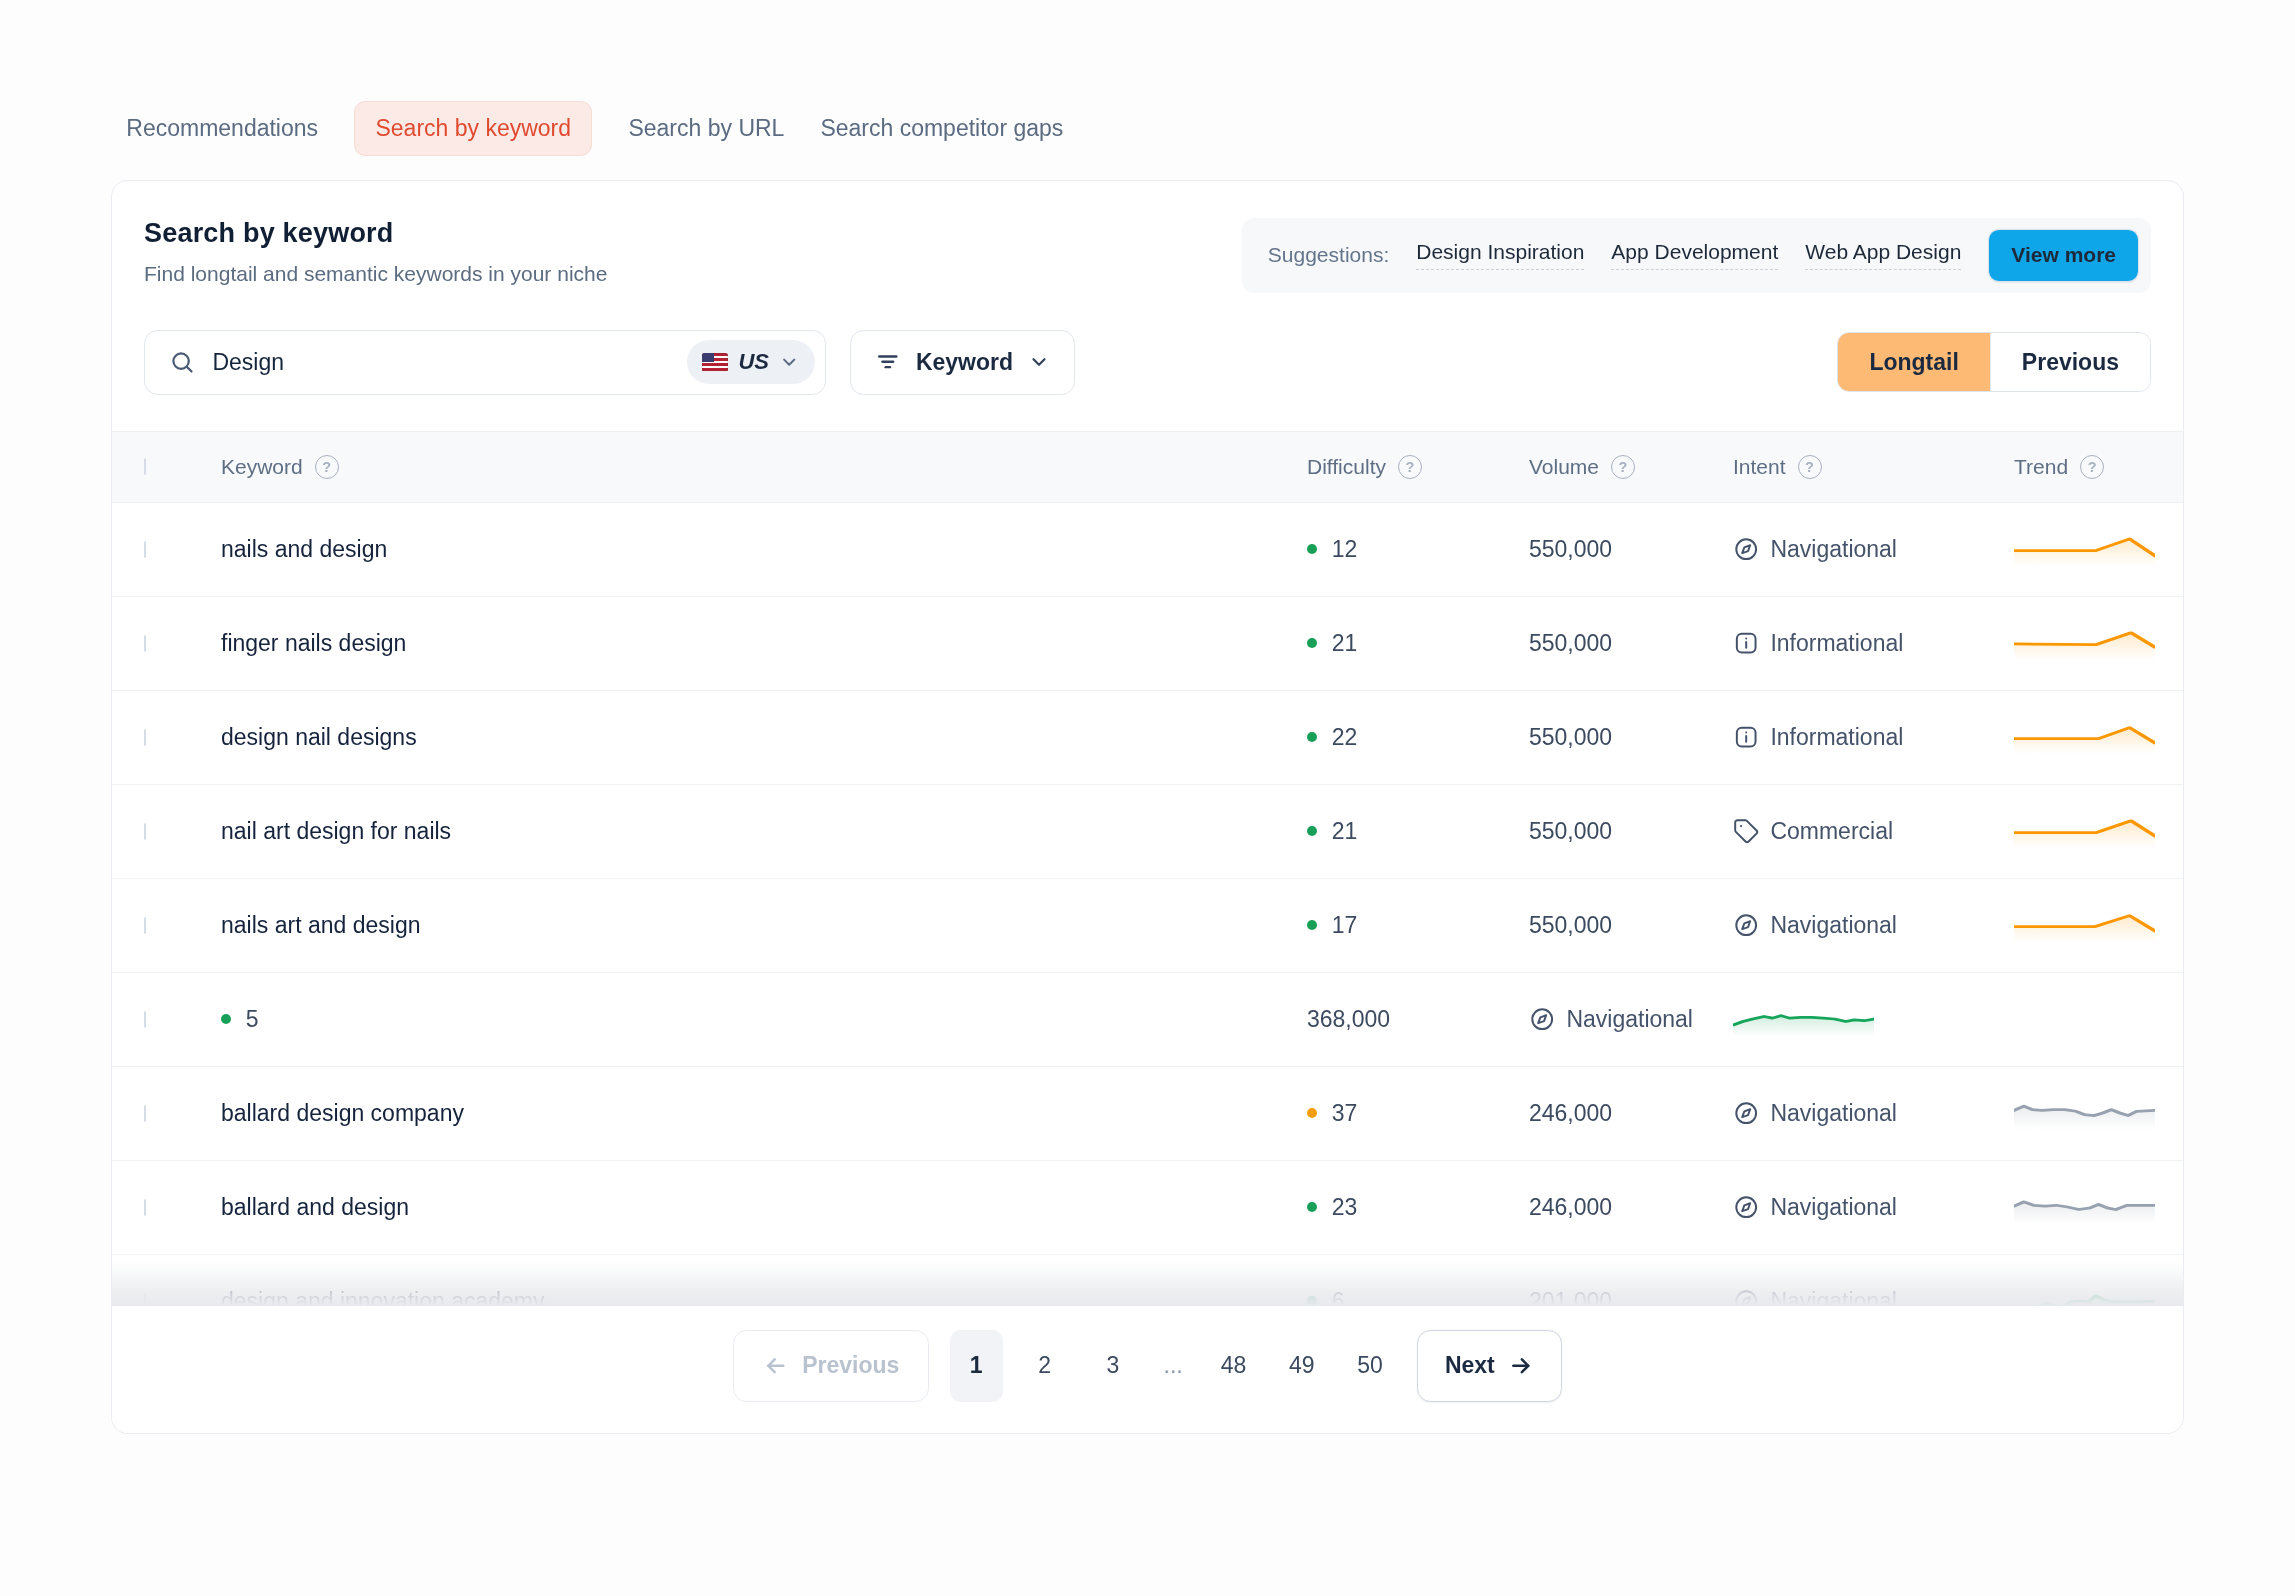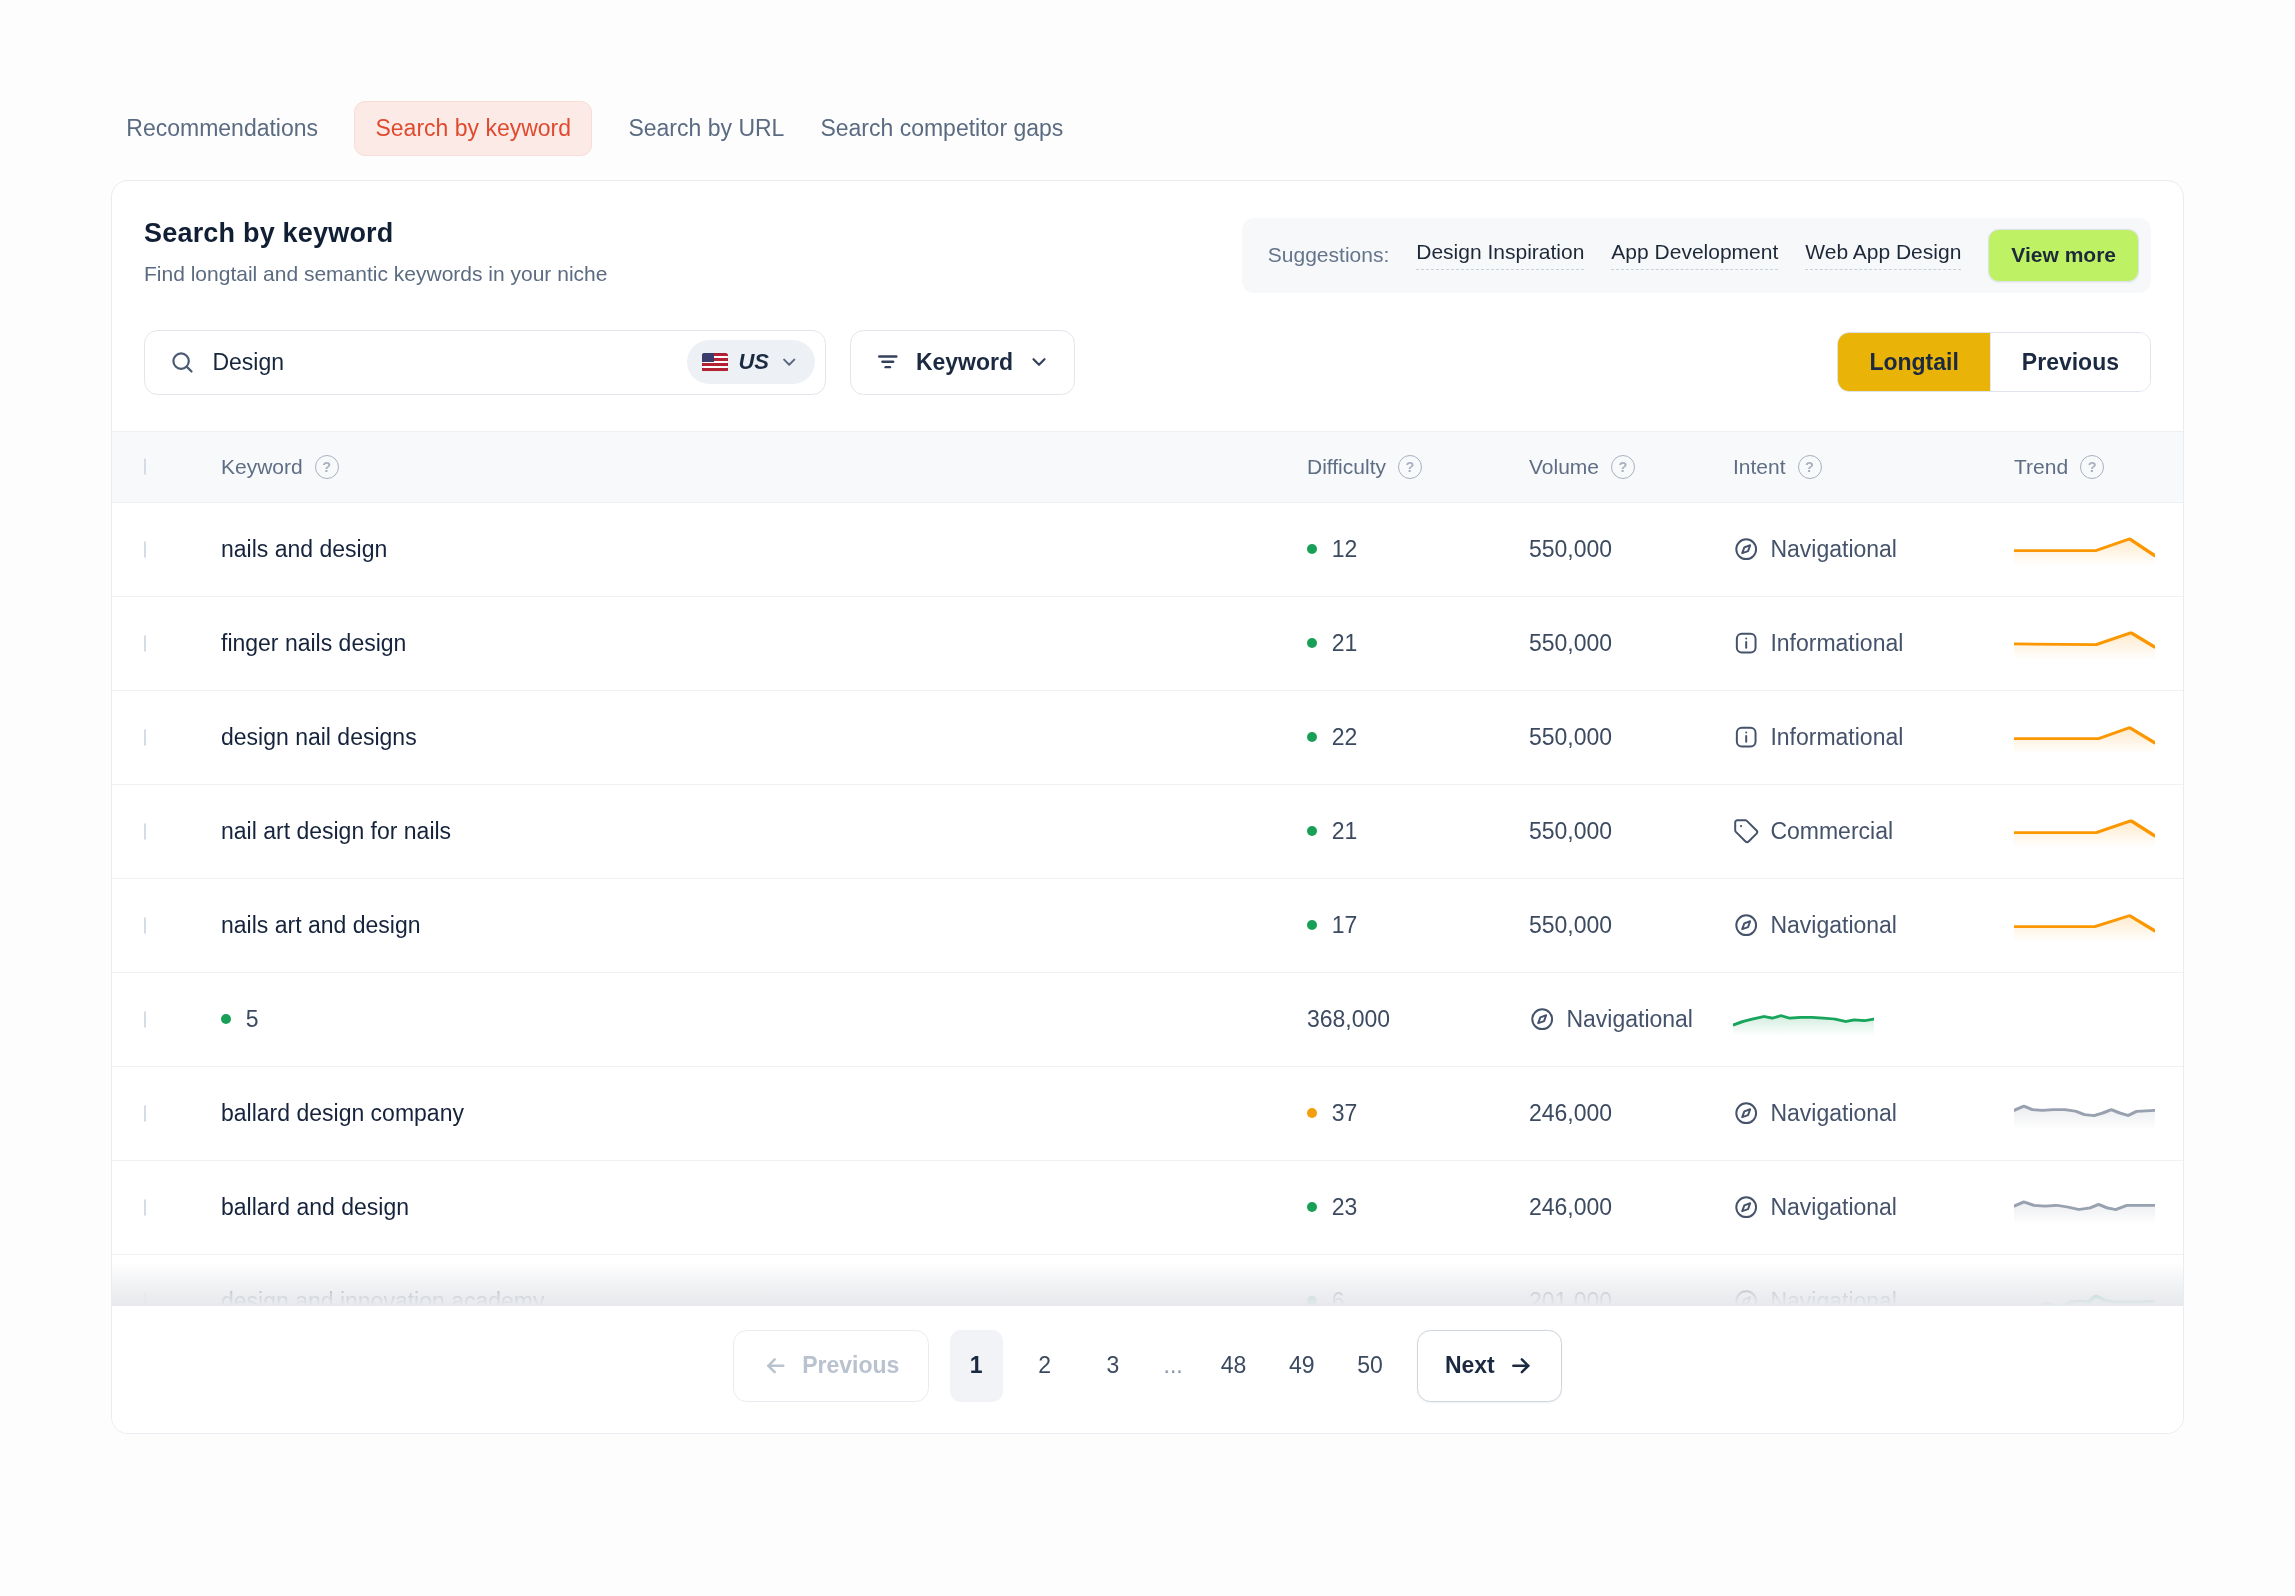--- a/index.html
+++ b/index.html
@@ -22,37 +22,37 @@
   
   .card { background:#ffffff; border:1.7px solid #e9ecf1; border-radius:17px; overflow:hidden; }
 
   .card-header { display:flex; justify-content:space-between; align-items:flex-start; padding:37px 32px 0 32px; }
   .panel-title { font-size:27px; font-weight:700; color:#111f35; letter-spacing:0.2px; }
   .panel-subtitle { font-size:21px; color:#5b6b80; margin-top:13.6px; }
 
   .suggestions { display:flex; align-items:center; gap:27px; background:#f7f8fa; border-radius:12px; height:75px; padding:0 12px 0 25.6px; }
   .suggestions-label { font-size:21px; color:#64748b; }
   .suggestion-link { font-size:21px; font-weight:500; color:#1d2939; border-bottom:1.7px dashed #c8d0da; padding-bottom:5.1px; cursor:pointer; white-space:nowrap; }
-  .view-more-btn { background:#bef264; border:1.7px solid #dfe4ec; border-radius:11px; padding:13.6px 22px; font-size:21px; font-weight:600; color:#1d2939; cursor:pointer; box-shadow:0 0.9px 1.7px rgba(16,24,40,.06); white-space:nowrap; }
+  .view-more-btn { background:#0ea5e9; border:1.7px solid #dfe4ec; border-radius:11px; padding:13.6px 22px; font-size:21px; font-weight:600; color:#1d2939; cursor:pointer; box-shadow:0 0.9px 1.7px rgba(16,24,40,.06); white-space:nowrap; }
 
   
   .search-row { display:flex; align-items:center; gap:24px; padding:0 32px; margin-top:37px; margin-bottom:36px; }
   .search-box { display:flex; align-items:center; width:682px; height:65px; border:1.7px solid #e1e6ed; border-radius:13.6px; background:#fff; padding:0 10.2px 0 24px; gap:17px; }
   .search-box input { border:none; outline:none; flex:1; font-size:23px; color:#14253c; font-family:"Liberation Sans", sans-serif; background:transparent; }
   .country-pill { display:flex; align-items:center; gap:10.2px; background:#edf1f6; border-radius:851px; height:44px; padding:0 15.3px; cursor:pointer; }
   .country-label { font-size:22px; font-weight:600; color:#1b2a41;font-style:italic; }
   .flag { width:26.4px; height:19px; border-radius:2.6px; position:relative; overflow:hidden;
           background:repeating-linear-gradient(#b22234 0 2.6px, #ffffff 2.6px 5.1px); box-shadow:0 0 0 0.9px rgba(0,0,0,.08) inset; }
   .flag::after { content:""; position:absolute; top:0; left:0; width:12px; height:9.4px; background:#3c3b6e; }
   .icon { display:inline-flex; align-items:center; justify-content:center; }
   .filters-btn { display:flex; align-items:center; gap:15.3px; height:65px; border:1.7px solid #e1e6ed; border-radius:13.6px; background:#fff; padding:0 24px; cursor:pointer; }
   .filters-label { font-size:23px; font-weight:600; color:#1b2a41; }
   .segmented { margin-left:auto; display:flex; border:1.7px solid #dfe4ec; border-radius:12px; overflow:hidden; }
   .segment { padding:0 31px; height:58px; line-height:58px; font-size:23px; font-weight:700; color:#1b2a41; background:#fff; cursor:pointer; }
-  .segment.selected { background:#eab308; }
+  .segment.selected { background:#fdba74; }
   .segment + .segment { border-left:1.7px solid #e4e8ee; }
 
   
   .grid-row { display:grid; grid-template-columns:77px 1086px 222px 204px 281px 1fr; align-items:center; padding:0 32px; }
   .table-header { height:72px; background:#f8f9fb; border-top:1.7px solid #eef1f4; border-bottom:1.7px solid #eef1f4; }
   .th { display:flex; align-items:center; gap:12px; font-size:21px; font-weight:500; color:#5e6e84; }
   .help { width:24px; height:24px; border:1.7px solid #a8b1c0; border-radius:50%; color:#a8b1c0;
           font-size:14.5px; font-weight:700; display:inline-flex; align-items:center; justify-content:center; flex:none; }
   .checkbox { width:29px; height:29px; border:1.7px solid #d6dce5; border-radius:9.4px; background:#fff; cursor:pointer; }
 

